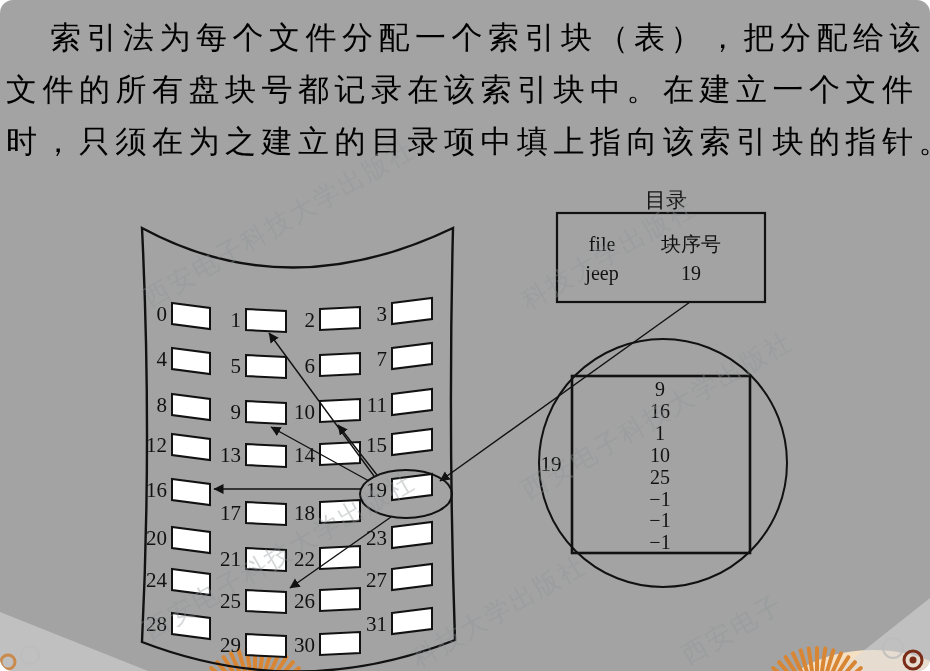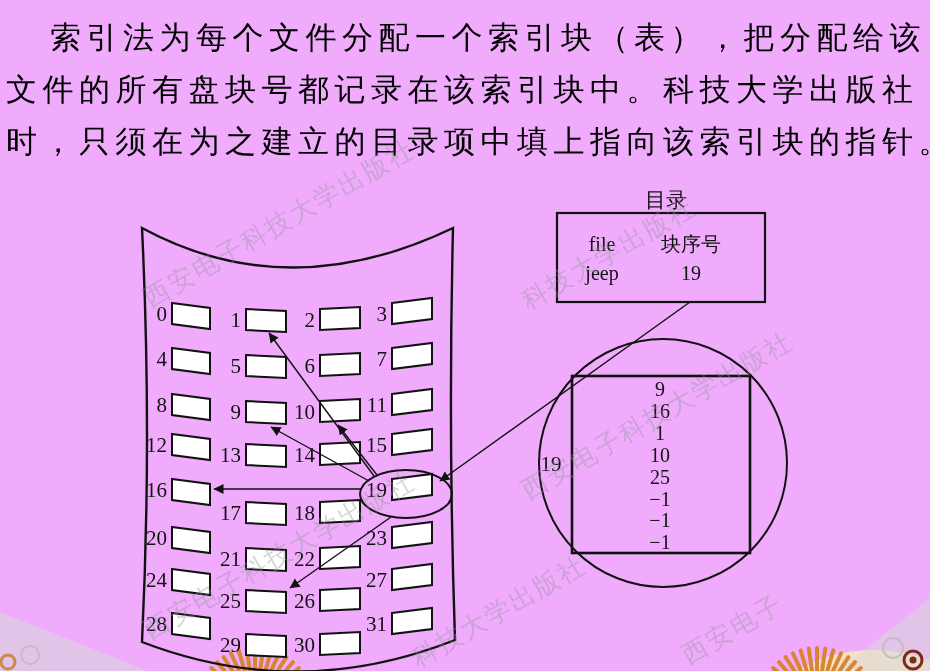--- a/index.html
+++ b/index.html
@@ -1,33 +1,33 @@
 <!DOCTYPE html>
 <html><head>
 <meta charset="utf-8">
 <style>
   html,body{margin:0;padding:0;background:#fff;}
-  .stage{position:relative;width:930px;height:671px;background:#f0abfc;overflow:hidden;
-         font-family:"Liberation Serif","DejaVu Serif",serif;color:#000;}
+  .stage{position:relative;width:930px;height:671px;background:#a3a3a3;overflow:hidden;
+         font-family:"Liberation Serif","DejaVu Serif",serif;color:#000;border-radius:13px;}
   .para{position:absolute;top:12px;left:6px;right:0;}
   .para .line{white-space:nowrap;font-size:31px;line-height:52px;letter-spacing:5.5px;color:#000;}
   .para .line.indent{padding-left:44px;}
   #diagram{position:absolute;left:0;top:0;width:930px;height:671px;}
   #diagram text{font-family:"Liberation Serif","DejaVu Serif",serif;fill:#111;}
   #diagram .shape{fill:none;stroke:#111;}
   #diagram .wm{fill:#8f9598;opacity:0.38;font-size:26px;letter-spacing:2px;}
 </style>
 </head>
 <body>
 
 <div class="stage">
 
   <div class="para">
     <div class="line indent">索引法为每个文件分配一个索引块（表），把分配给该</div>
-    <div class="line">文件的所有盘块号都记录在该索引块中。科技大学出版社</div>
+    <div class="line">文件的所有盘块号都记录在该索引块中。在建立一个文件</div>
     <div class="line">时，只须在为之建立的目录项中填上指向该索引块的指针。</div>
   </div>
 
   <svg id="diagram" viewBox="0 0 930 671">
     <defs>
       <marker id="ah" markerWidth="14" markerHeight="12" refX="9.5" refY="5" orient="auto" markerUnits="userSpaceOnUse">
         <path d="M0,0 L10,5 L0,10 Z" fill="#111"></path>
       </marker>
     </defs>
 

